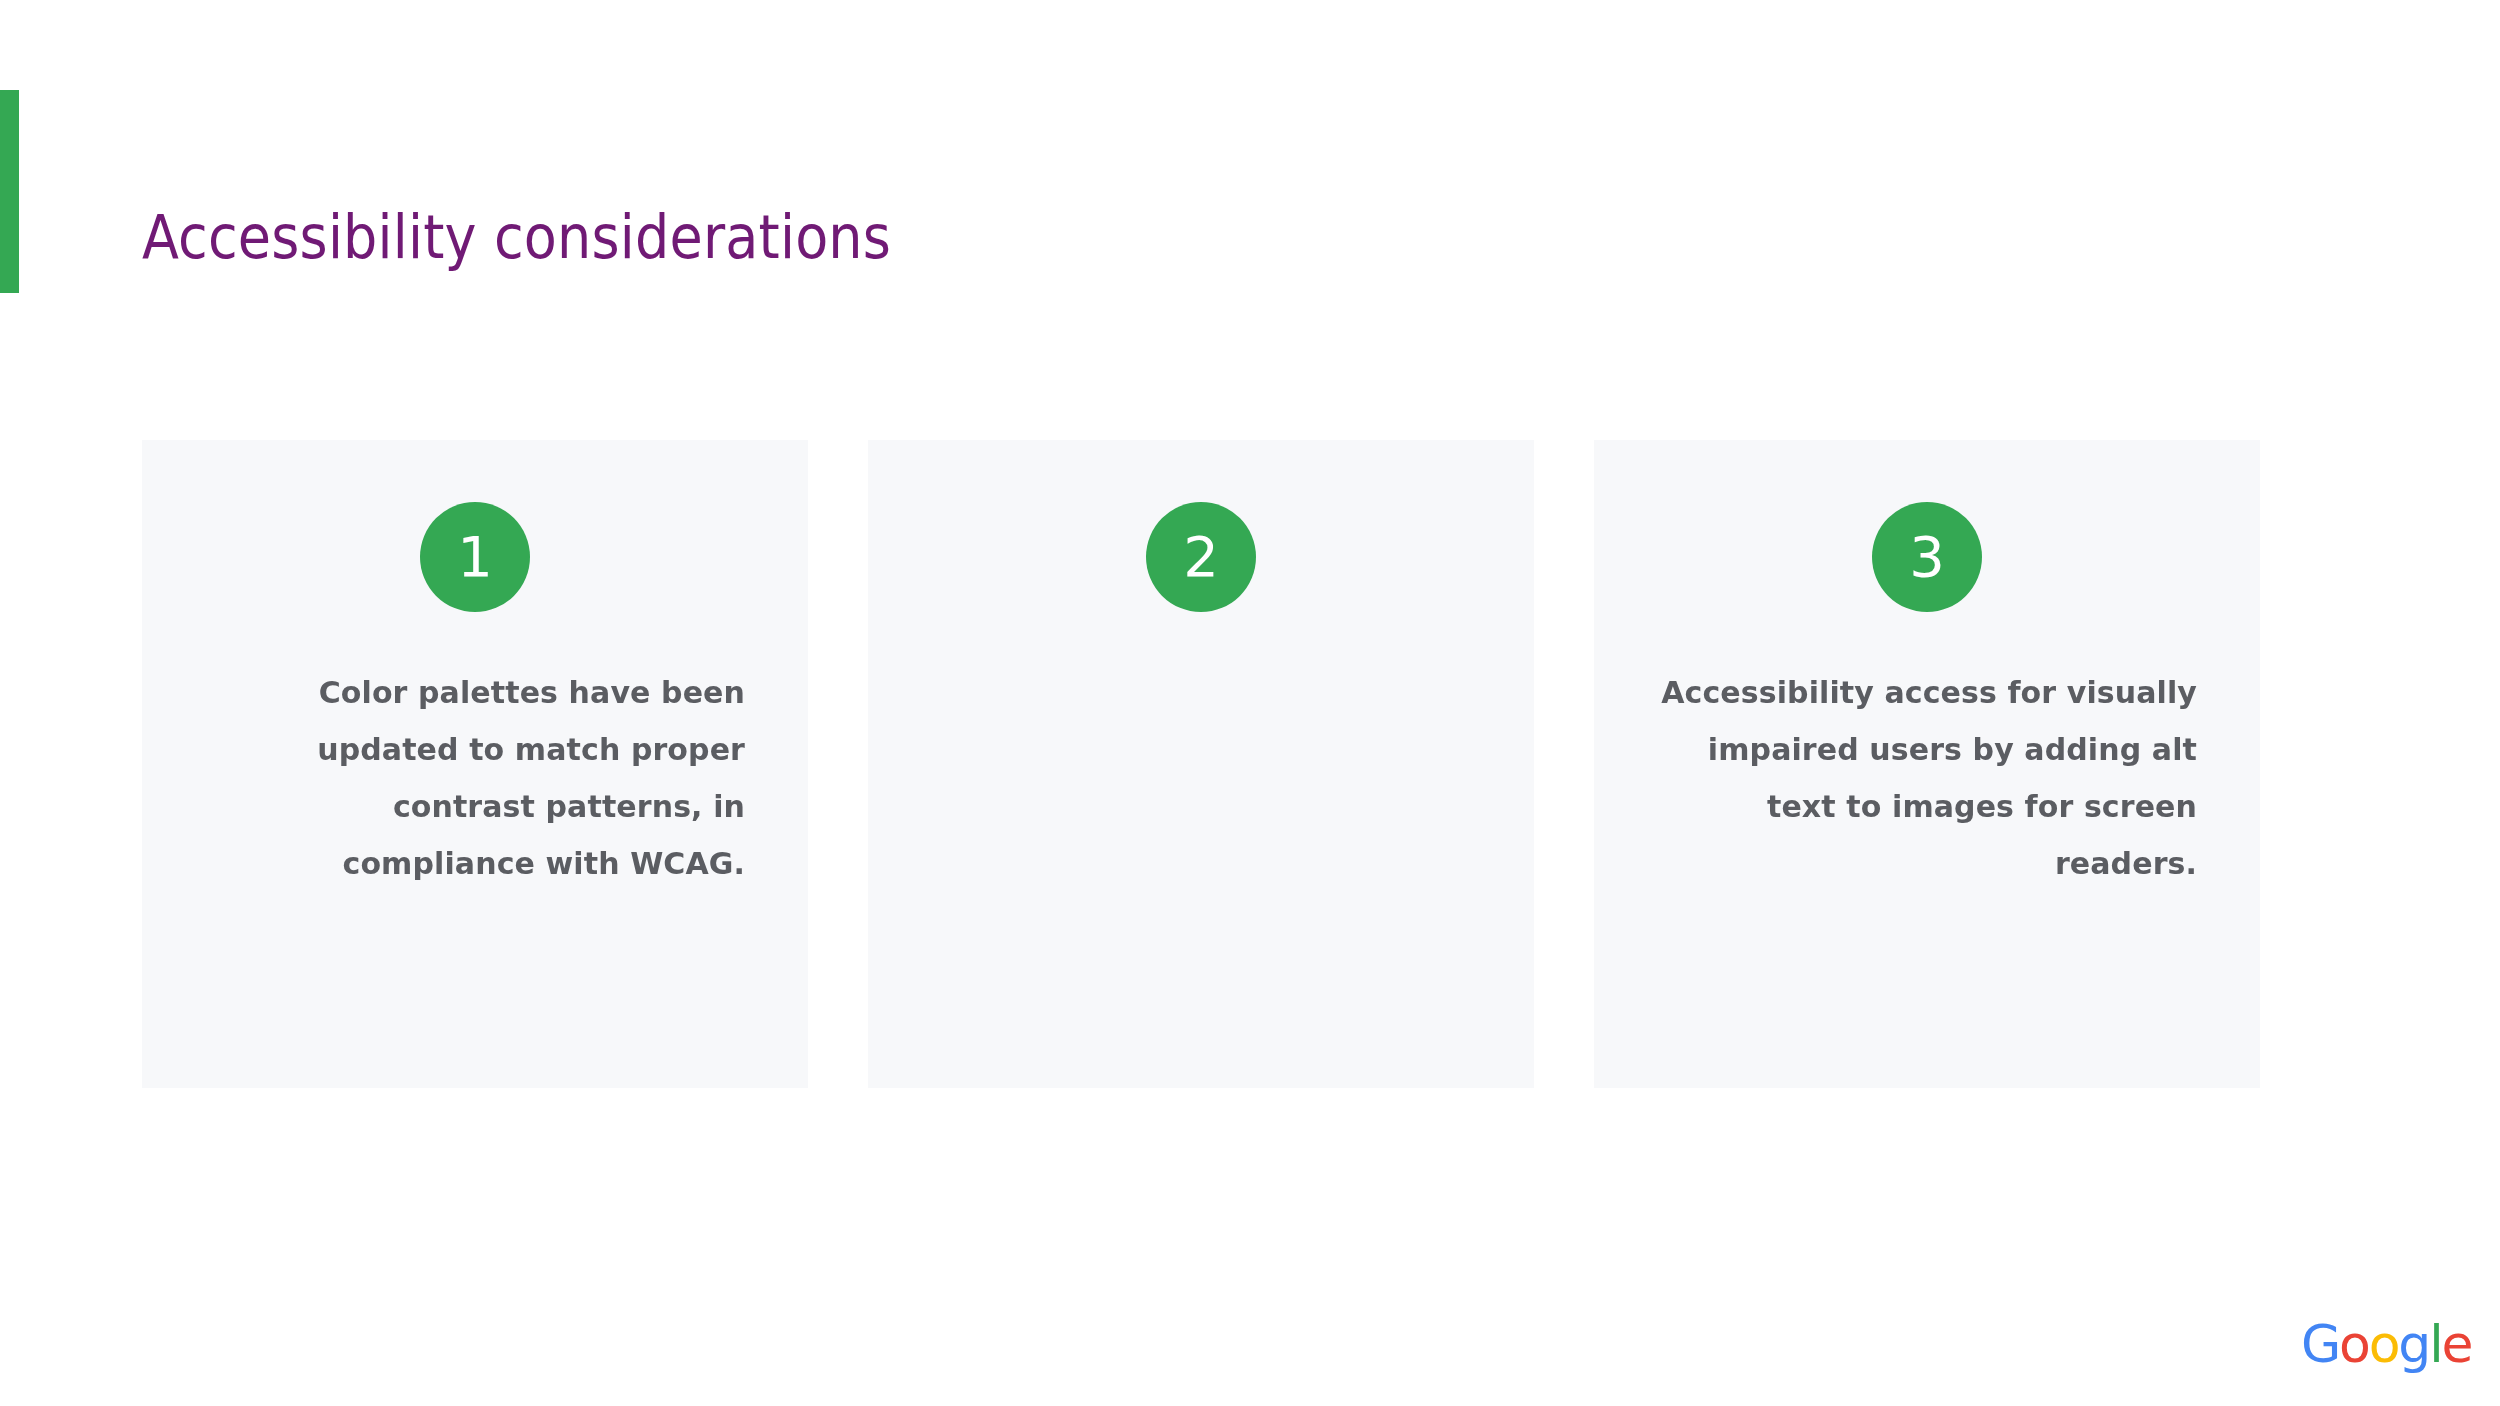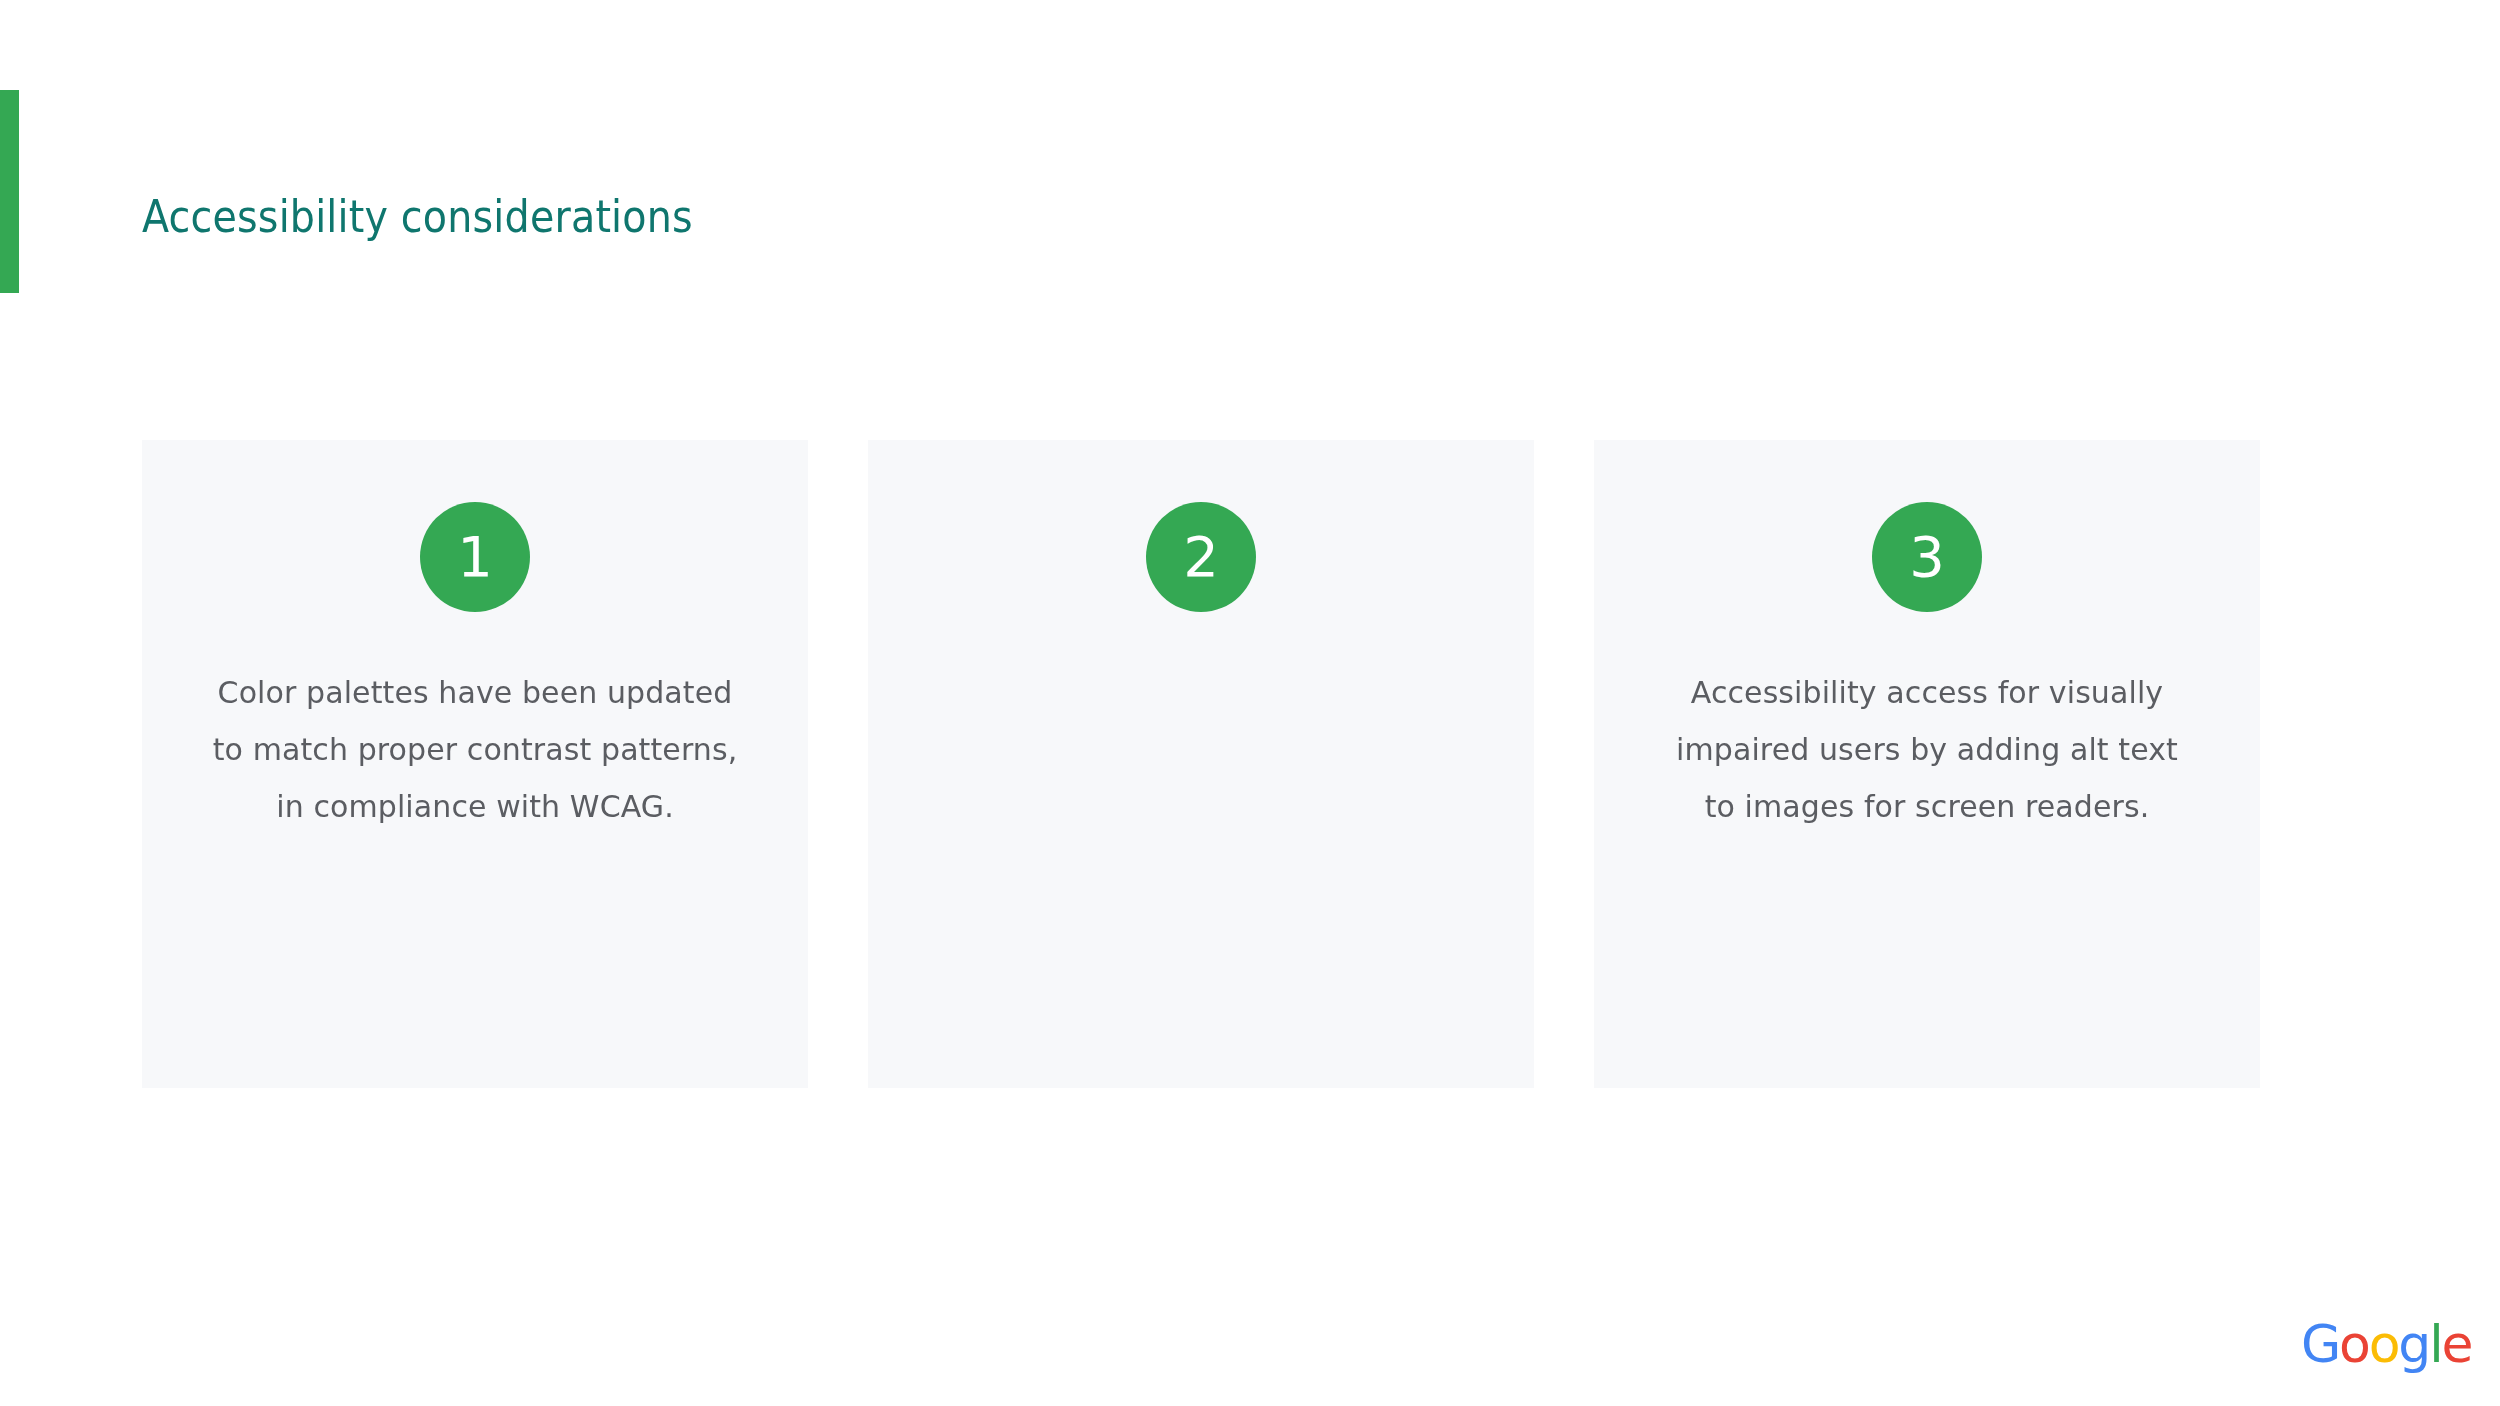--- a/index.html
+++ b/index.html
@@ -31,24 +31,24 @@
     height: 203px;
     background: #34a853;
   }
 
   
   .slide-title {
     position: absolute;
     left: 142px;
     top: 163px;
     font-family: "DejaVu Sans Condensed", "Liberation Sans Narrow", "Liberation Sans", sans-serif;
-    font-size: 44px;
+    font-size: 60px;
     font-weight: 300;
     letter-spacing: 0.2px;
-    color: #0f766e;
+    color: #701a75;
     line-height: 1.15;
     white-space: nowrap;
   }
 
   
   .cards {
     position: absolute;
     left: 142px;
     top: 440px;
     width: 2118px;
@@ -83,24 +83,24 @@
     font-size: 56px;
     font-weight: 400;
     line-height: 1;
     letter-spacing: 0px;
     flex: 0 0 auto;
   }
 
   .card-body {
     margin-top: 52px;
     width: 540px;
-    text-align: center;
+    text-align: right;
     font-family: "DejaVu Sans", "Liberation Sans", sans-serif;
     font-size: 30px;
-    font-weight: 400;
+    font-weight: 700;
     line-height: 57px;
     color: #5b5d62;
     letter-spacing: 0.1px;
   }
 
   
   .google-logo {
     position: absolute;
     left: 2301px;
     top: 1318px;

